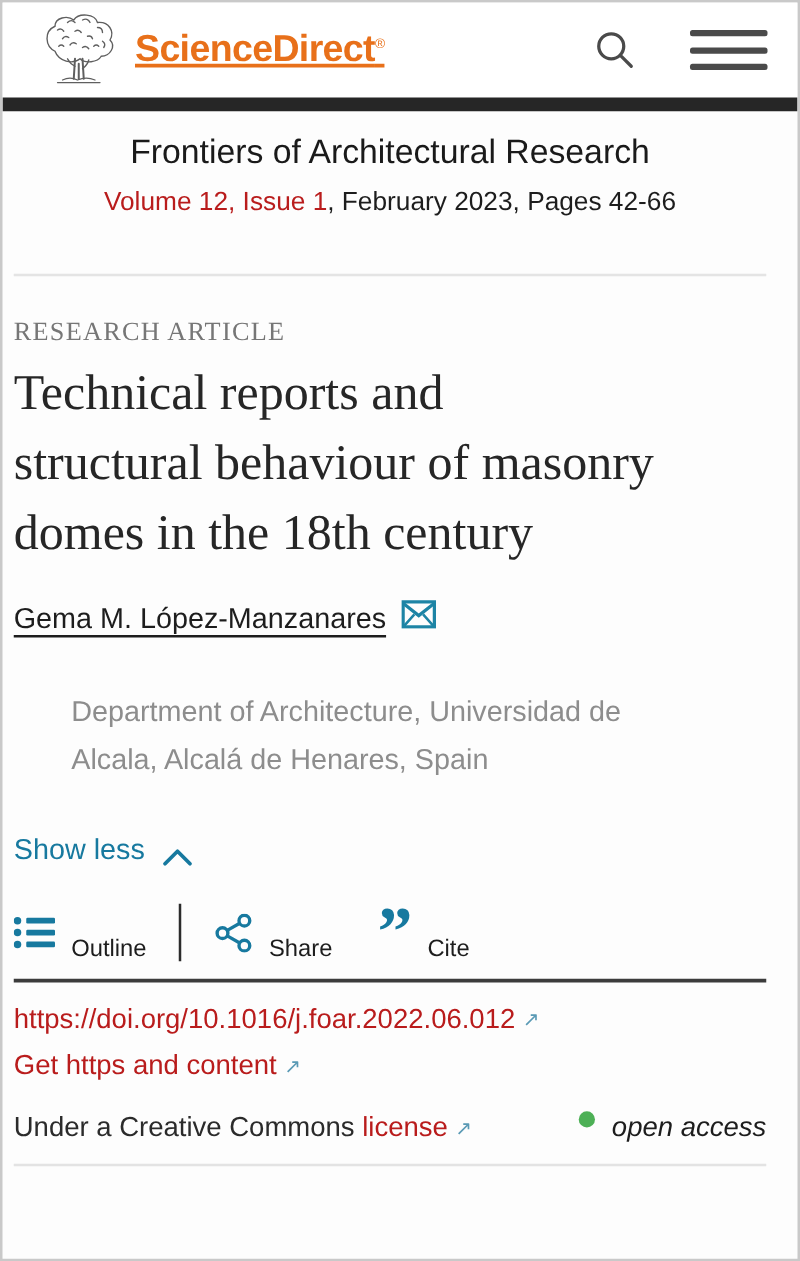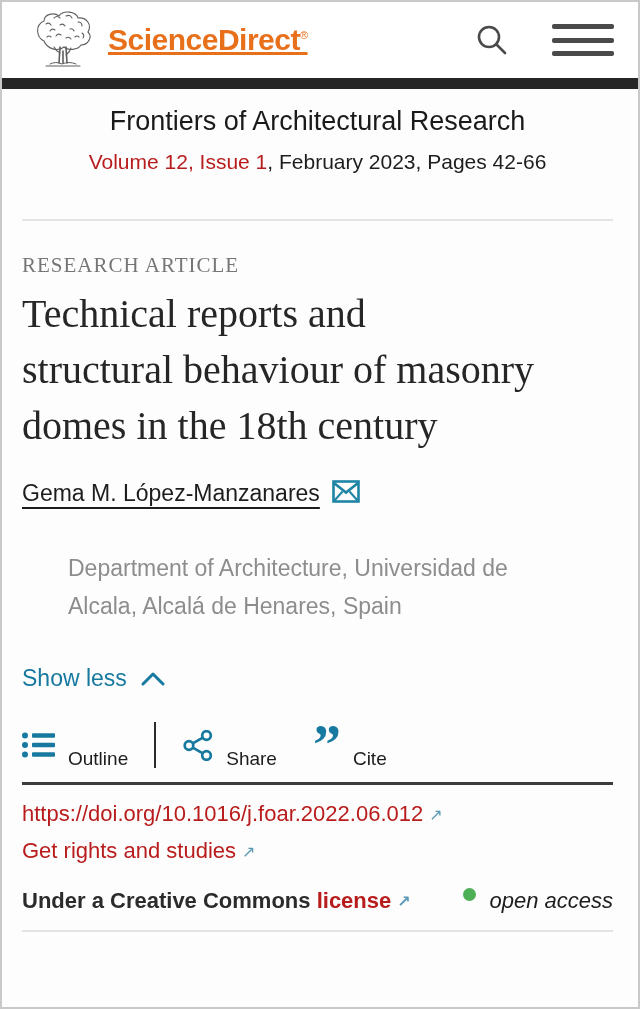--- a/index.html
+++ b/index.html
@@ -13,49 +13,49 @@
   .header { height:76px; background:#ffffff; display:flex; align-items:center; padding:0 24px 0 30px; }
   .logo-box { width:62px; height:58px; flex:0 0 auto; }
   .brand { margin-left:14px; font-size:30px; font-weight:700; color:#e8701a; letter-spacing:-0.5px;text-decoration:underline; }
   .brand sup { font-size:11px; font-weight:400; vertical-align:super; }
   .header-spacer { flex:1; }
   .search-btn { width:36px; height:36px; margin-right:42px; cursor:pointer; }
   .menu-btn { width:62px; height:34px; display:flex; flex-direction:column; justify-content:space-between; cursor:pointer; padding:1px 0; }
   .menu-btn .bar { height:5px; background:#4a4a4a; border-radius:2px; }
   .header-rule { height:11px; background:#262626; }
   
-  .main { padding:0 25px 0 20px; }
+  .main { padding:0 25px 0 9px; }
   .journal-head { text-align:center; padding-top:14px; }
   .journal-title { font-size:27px; line-height:36px; color:#1a1a1a; font-weight:400; }
   .issue-line { margin-top:10px; font-size:21px; line-height:26px; color:#1d1d1d; }
   .link { color:#b91c1c; text-decoration:none; cursor:pointer; }
   .divider { border:none; border-top:2px solid #e4e4e4; margin-top:44px; }
   .article-label { margin-top:32px; font-family:"Liberation Serif", serif; font-size:21px; letter-spacing:1px; color:#767676; }
   .article-title { margin-top:8px; font-family:"Liberation Serif", serif; font-weight:400; font-size:40px; line-height:56px; color:#262626; }
   .article-title span { display:block; }
   .author-row { margin-top:26px; display:flex; align-items:center; }
   .author-link { font-size:23px; color:#1d1d1d; text-decoration:underline; text-underline-offset:6px; text-decoration-thickness:1.5px; cursor:pointer; }
   .email-icon { margin-left:12px; cursor:pointer; }
   .affiliation { margin-top:42px; margin-left:46px; max-width:480px; font-size:23px; line-height:38px; color:#8d8d8d; }
-  .show-less { margin-top:40px; display:flex; align-items:center; font-size:23px; color:#17799f; cursor:pointer; width:max-content; }
+  .show-less { margin-top:40px; display:flex; align-items:flex-end; font-size:23px; color:#17799f; cursor:pointer; width:max-content; }
   .show-less svg { margin-left:14px; }
   
   .toolbar { margin-top:28px; display:flex; align-items:center; height:50px; }
   .tool-btn { display:flex; align-items:center; cursor:pointer; }
   .tool-btn .label { font-size:19px; color:#1d1d1d; margin-left:13px;margin-top:28px; }
   .v-divider { width:2px; height:46px; background:#2b2b2b; margin:0 27px 0 26px; }
   .cite-btn { margin-left:36px; }
   .quote-glyph { display:inline-block; font-family:"Liberation Serif", serif; font-weight:700; font-size:56px; line-height:0; color:#17799f; position:relative; top:13px; height:26px; width:27px; overflow:visible; }
   .heavy-rule { border:none; border-top:3px solid #3c3c3c; margin-top:12px; }
   
   .doi-line { margin-top:16px; font-size:22px; line-height:26px; }
   .rights-line { margin-top:9px; font-size:22px; line-height:26px; }
   .ext-arrow { font-family:"DejaVu Sans", sans-serif; font-size:16px; color:#5a9ab5; margin-left:6px; position:relative; top:-1px; }
   .license-row { margin-top:22px; display:flex; align-items:center; justify-content:space-between; }
-  .license-text { font-size:22px; color:#2b2b2b;font-weight:bold; }
+  .license-text { font-size:22px; color:#2b2b2b; }
   .oa-badge { display:flex; align-items:flex-start; }
   .oa-dot { width:13px; height:13px; border-radius:50%; background:#4db056; margin-right:13px; }
   .oa-text { font-size:22px; font-style:italic; color:#1d1d1d; }
   .bottom-rule { border:none; border-top:2px solid #e3e3e3; margin-top:16px; }
 </style>
 </head>
 <body>
 
 <div class="page">
 
@@ -154,21 +154,21 @@
         <span class="label">Cite</span>
       </div>
     </div>
 
     <hr class="heavy-rule">
 
     <div class="doi-line">
       <a class="link">https://doi.org/10.1016/j.foar.2022.06.012</a><span class="ext-arrow">↗</span>
     </div>
     <div class="rights-line">
-      <a class="link">Get rights and studies</a><span class="ext-arrow">↗</span>
+      <a class="link">Get https and content</a><span class="ext-arrow">↗</span>
     </div>
 
     <div class="license-row">
       <div class="license-text">
         <span>Under a Creative Commons</span>
         <a class="link">license</a><span class="ext-arrow">↗</span>
       </div>
       <div class="oa-badge">
         <span class="oa-dot"></span>
         <span class="oa-text">open access</span>

